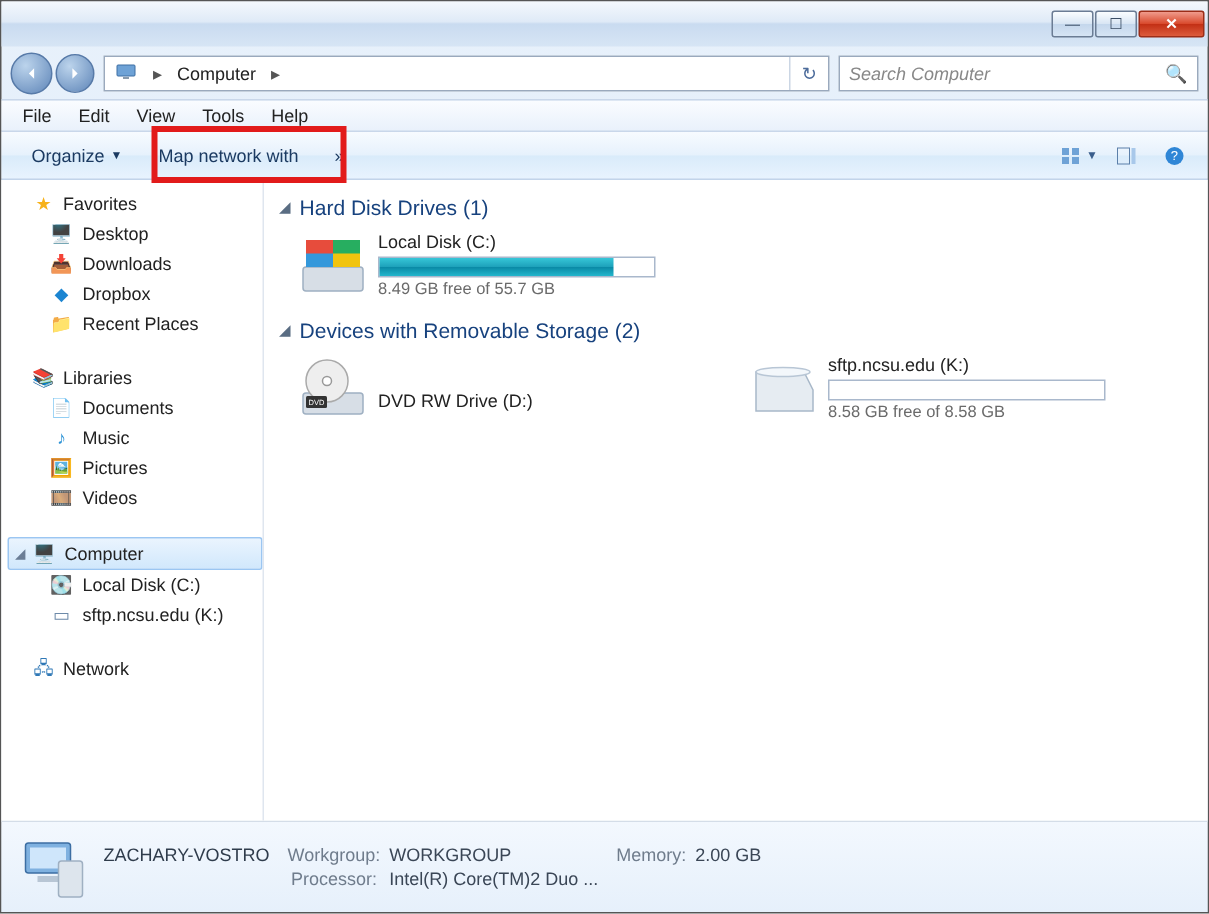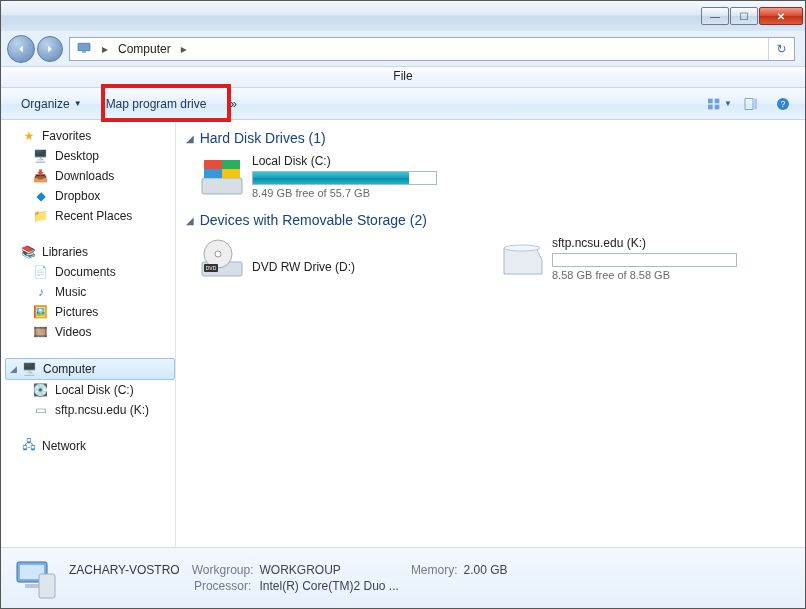--- a/index.html
+++ b/index.html
@@ -97,21 +97,20 @@
   .searchbar .mag { margin-left:auto; color:#6c89b3; }
   
   .menubar {
     height: 22px;
     background: linear-gradient(to bottom,#fafcff,#e9f1fb);
     border-top: 1px solid #c9d7ea;
     border-bottom: 1px solid #c9d7ea;
     display: flex; align-items: center;
     padding: 0 6px;
     gap: 2px;
-    flex-direction: column;
   }
   .menu-item { padding: 2px 8px; color:#222; }
   
   .toolbar {
     height: 32px;
     background: linear-gradient(to bottom,#f7fbff 0%,#e6f1fc 50%,#d9ebfa 51%,#e8f3fe 100%);
     border-bottom:1px solid #c2d4ea;
     display:flex; 
     padding:0 8px;
     position: relative;
@@ -261,37 +260,41 @@
         <svg viewBox="0 0 24 24" width="16" height="16">
             <rect x="3" y="5" width="18" height="11" rx="1" fill="#6ea2d6" stroke="#3c6ea3"></rect>
             <rect x="9" y="17" width="6" height="2" fill="#8a9bad"></rect>
           </svg>
       </span>
       <span class="addr-arrow">▸</span>
       <span class="addr-seg">Computer</span>
       <span class="addr-arrow">▸</span>
       <div class="addr-refresh">↻</div>
     </div>
+    <div class="searchbar">
+      <span style="font-style:italic">Search Computer</span>
+      <span class="mag">🔍</span>
+    </div>
   </div>
 
   <div class="menubar">
     <span class="menu-item">File</span>
     <span class="menu-item">Edit</span>
     <span class="menu-item">View</span>
     <span class="menu-item">Tools</span>
     <span class="menu-item">Help</span>
   </div>
 
   <div class="toolbar">
     <div class="tool-btn">
       <span>Organize</span>
         <span class="drop">▼</span>
     </div>
     <div class="tool-btn">
-      <span>Map program drive</span>
+      <span>Map network with</span>
     </div>
     <div class="tool-btn">
       <span>»</span>
     </div>
     <div class="tool-right">
       <div class="tool-icon">
         <svg viewBox="0 0 24 24" width="16" height="16">
             <rect x="3" y="4" width="7" height="7" fill="#6ea2d6"></rect>
             <rect x="13" y="4" width="7" height="7" fill="#6ea2d6"></rect>
             <rect x="3" y="13" width="7" height="7" fill="#6ea2d6"></rect>

